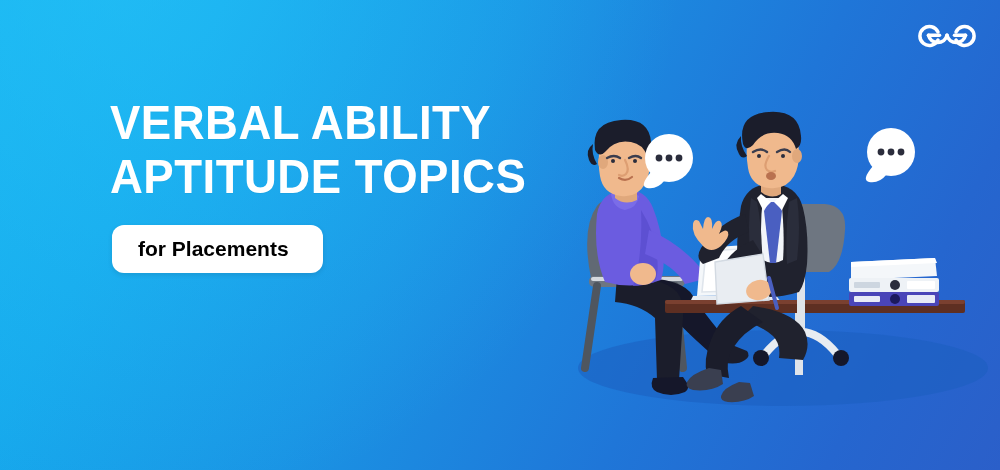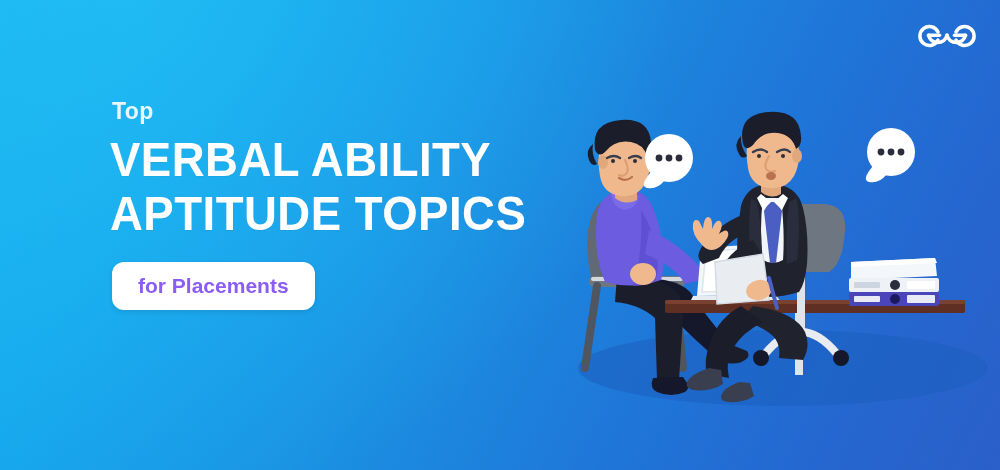--- a/index.html
+++ b/index.html
@@ -58,24 +58,24 @@
     transform-origin: left center;
     white-space: nowrap;
     text-shadow: 0 1px 0 rgba(0,0,0,0.04);
   }
   .headline.l2 { margin-top: 8px; }
   #badge {
     display: inline-block;
     margin-top: 26px;
     margin-left: 2px;
     background: #ffffff;
-    color: #8b5cf6;
+    color: #000000;
     font-size: 21px;
     font-weight: 700;
-    padding: 13px 26px 14px 26px;
+    padding: 13px 34px 14px 26px;
     border-radius: 12px;
     line-height: 1;
     box-shadow: 0 2px 5px rgba(0,0,0,0.10);
   }
 
   
   #illustration {
     position: absolute;
     left: 545px;
     top: 110px;
@@ -100,21 +100,20 @@
         <path d="M80 28 A19 19 0 1 1 80 44"></path>
         <line x1="77" y1="34.5" x2="99" y2="34.5"></line>
 
         <path d="M25 34.5 A19 19 0 0 0 62 34.5"></path>
         <path d="M62 34.5 A19 19 0 0 0 99 34.5"></path>
       </g>
     </svg>
   </div>
 
   <div id="text-block">
-    <div class="eyebrow">Top</div>
     <div class="headline l1">VERBAL ABILITY</div>
     <div class="headline l2">APTITUDE TOPICS</div>
     <div id="badge">for Placements</div>
   </div>
 
   <div id="illustration">
     <svg viewBox="0 0 455 300" width="455" height="300" aria-hidden="true">
 
       <ellipse cx="238" cy="258" rx="205" ry="38" fill="#1b5fc0" opacity="0.55"></ellipse>
 

